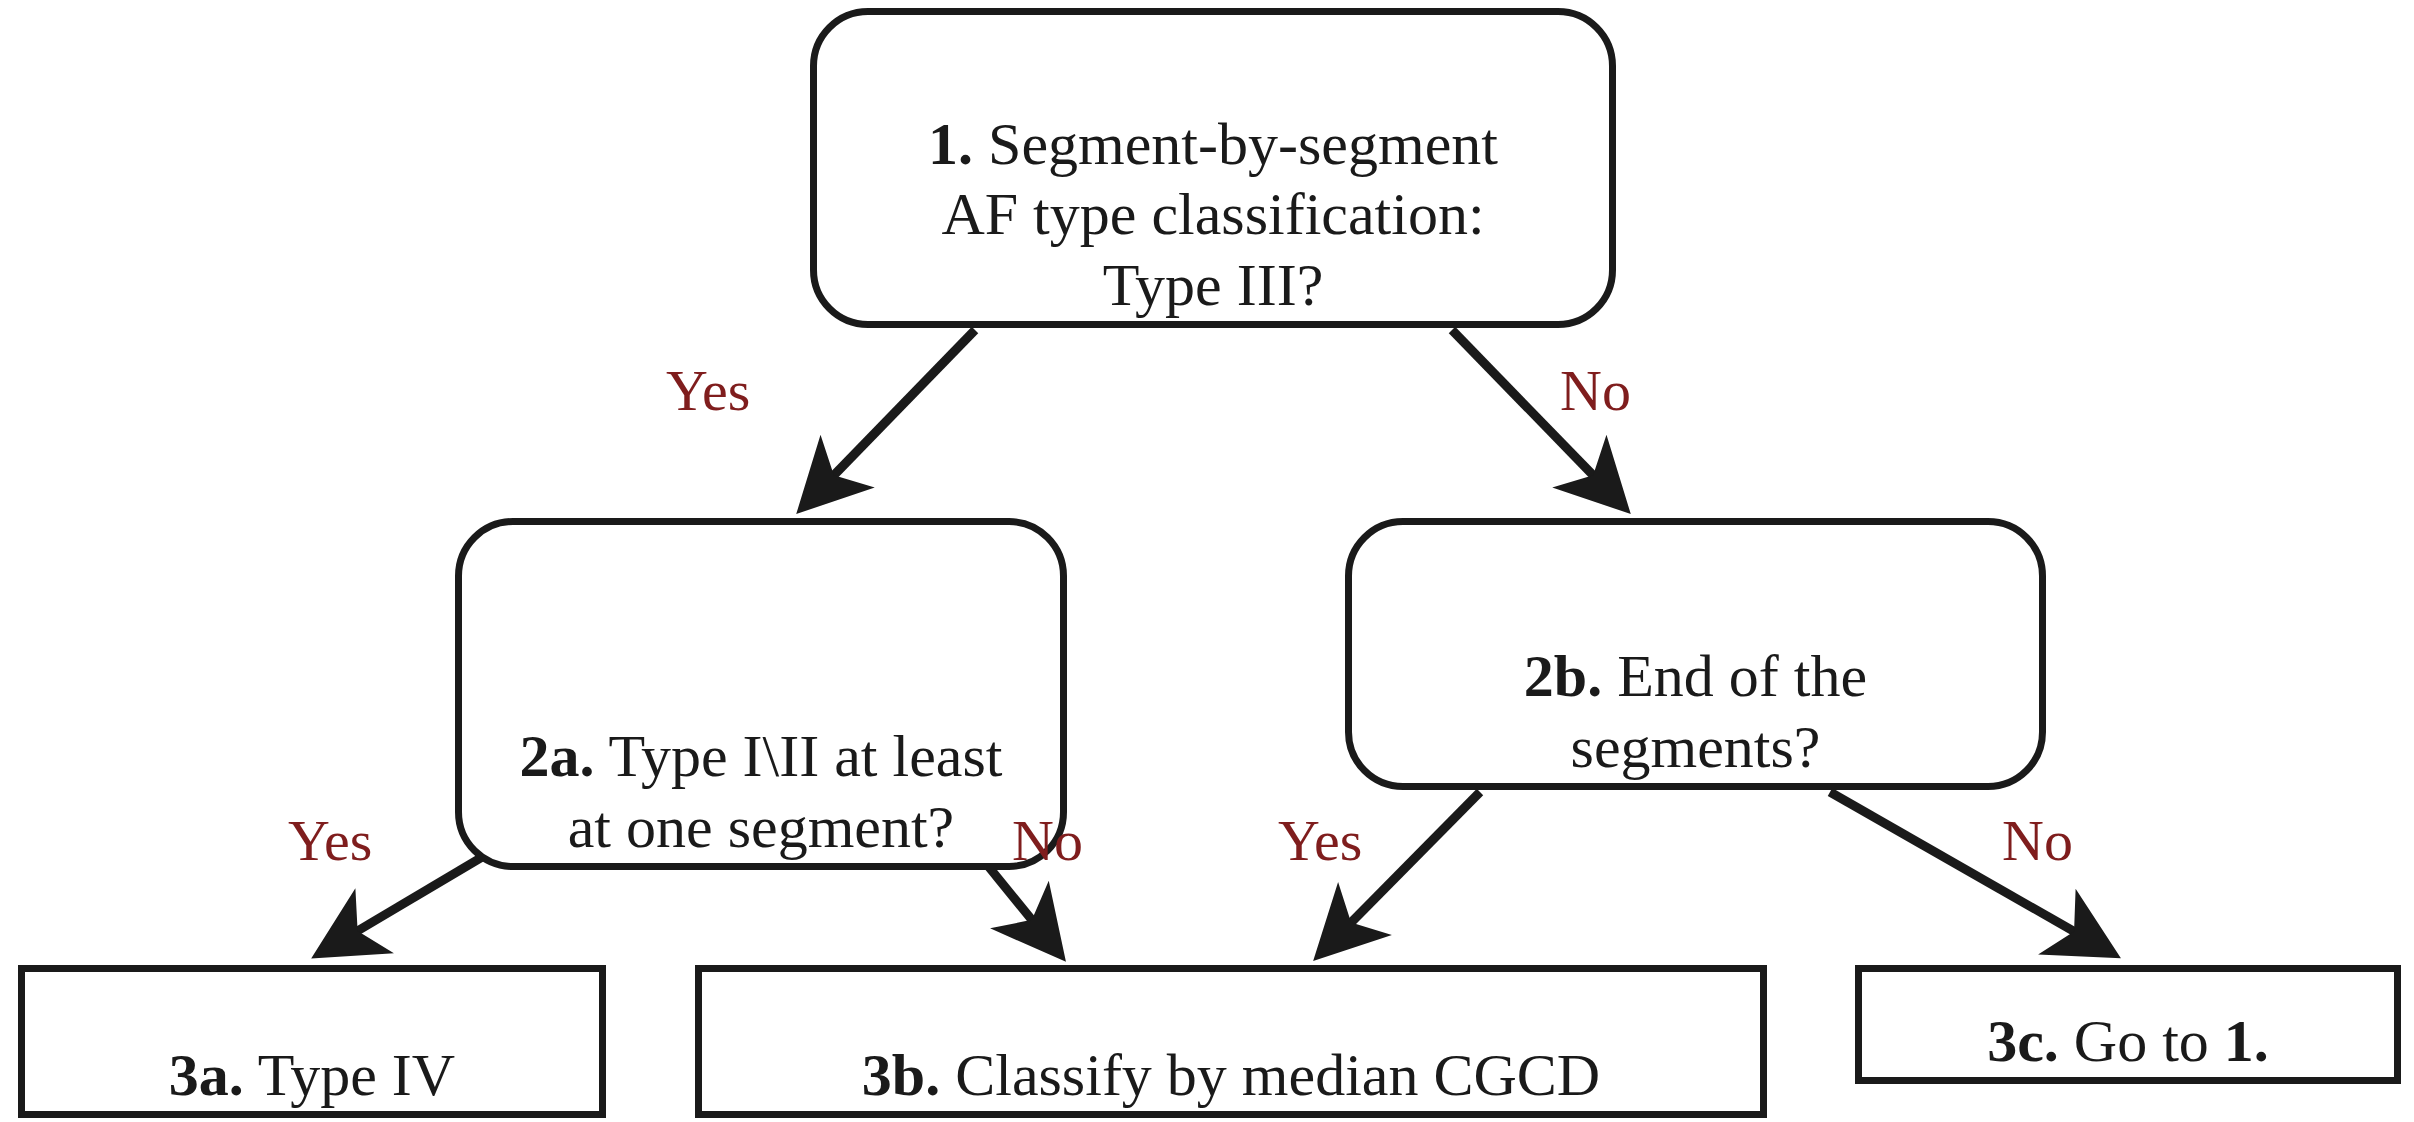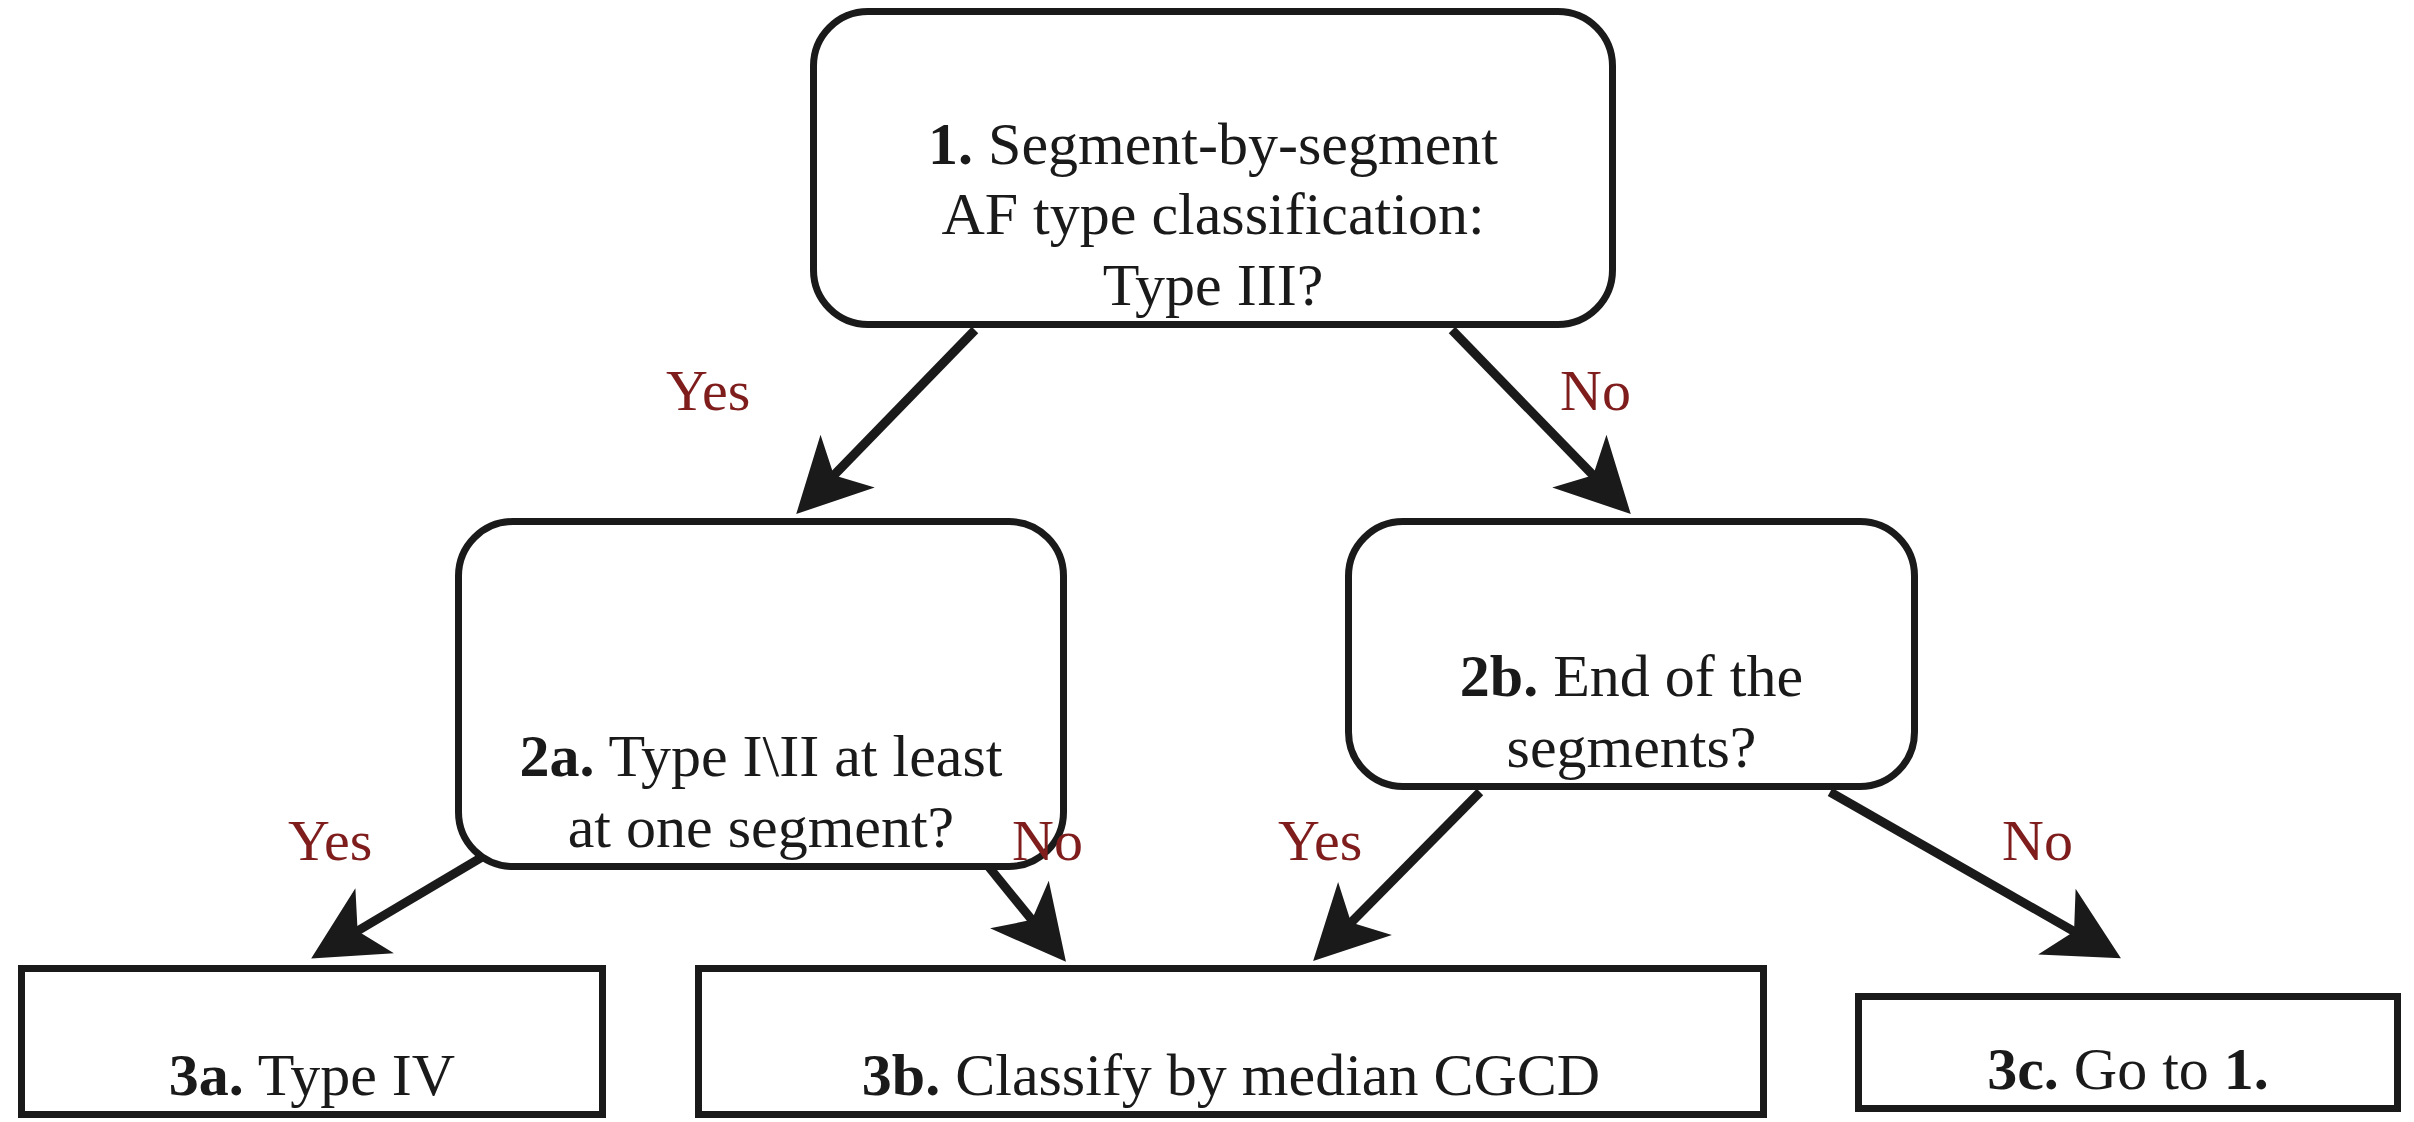--- a/index.html
+++ b/index.html
@@ -60,21 +60,21 @@
   .n2a {
     left: 455px;
     top: 518px;
     width: 612px;
     height: 352px;
     font-size: 60px;
   }
   .n2b {
     left: 1345px;
     top: 518px;
-    width: 573px;
+    width: 701px;
     height: 272px;
     font-size: 60px;
   }
   .n3a {
     left: 18px;
     top: 965px;
     width: 588px;
     height: 153px;
     font-size: 60px;
   }
@@ -84,21 +84,20 @@
     width: 1072px;
     height: 153px;
     font-size: 60px;
   }
   .n3c {
     left: 1855px;
     top: 965px;
     width: 546px;
     height: 119px;
     font-size: 60px;
-    margin-top: 28px;
   }
   .lead {
     font-weight: bold;
   }
   .edge-label {
     position: absolute;
     font-size: 58px;
     color: #7f1d1d;
     white-space: nowrap;
     line-height: 1;

